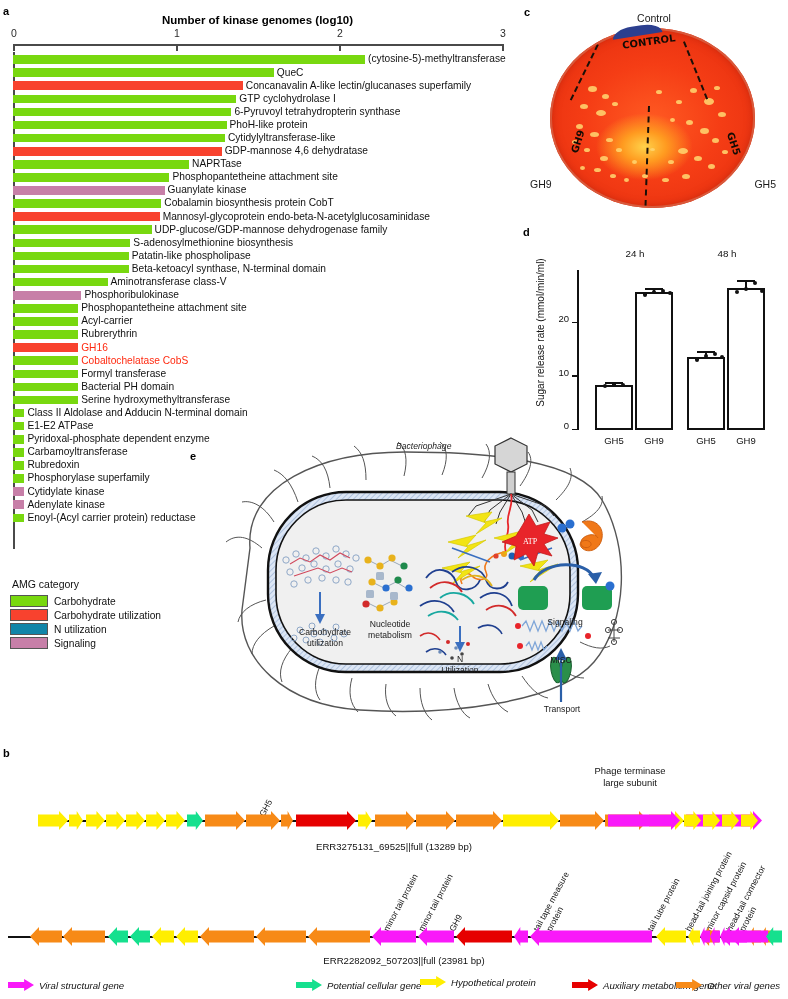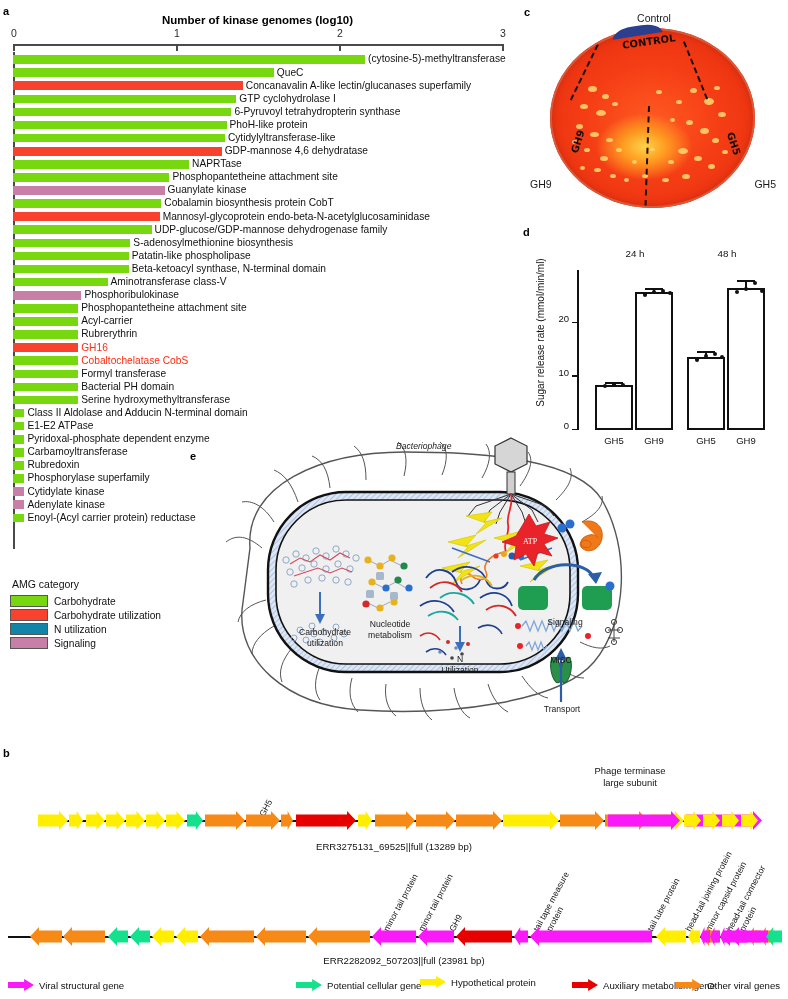--- a/index.html
+++ b/index.html
@@ -75,21 +75,21 @@
   
   #panel-b{position:absolute;left:0;top:745px;width:788px;height:254px;}
   .genome-line{position:absolute;height:2px;background:#111;}
   .garrow{position:absolute;height:19px;}
   .gcaption{position:absolute;font-size:9.6px;color:#111;transform:translateX(-50%);}
   .grot{position:absolute;font-size:8.6px;color:#111;white-space:nowrap;
      transform-origin:left bottom;transform:rotate(-62deg);}
   .gtop{position:absolute;font-size:9.4px;color:#111;text-align:center;line-height:1.25;transform:translateX(-50%);}
 
   
-  #b-legend{position:absolute;left:0;top:975px;width:788px;height:22px;}
+  #b-legend{position:absolute;left:0;top:975px;width:788px;height:22px;font-style:italic;}
   .bl-item{position:absolute;display:flex;align-items:center;}
   .bl-arrow{width:26px;height:12px;margin-right:5px;}
   .bl-text{font-size:9.6px;color:#111;white-space:nowrap;}
 </style>
 </head>
 <body>
 
 <div id="panel-a">
   <div class="panel-letter" style="left:3px;top:5px;">a</div>
   <div id="a-title">Number of kinase genomes (log10)</div>

